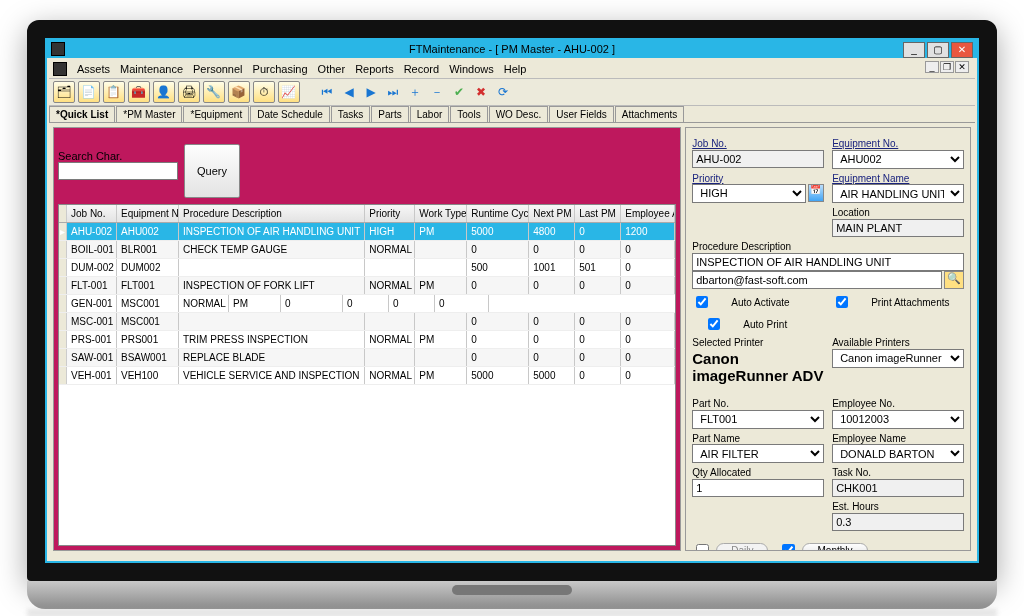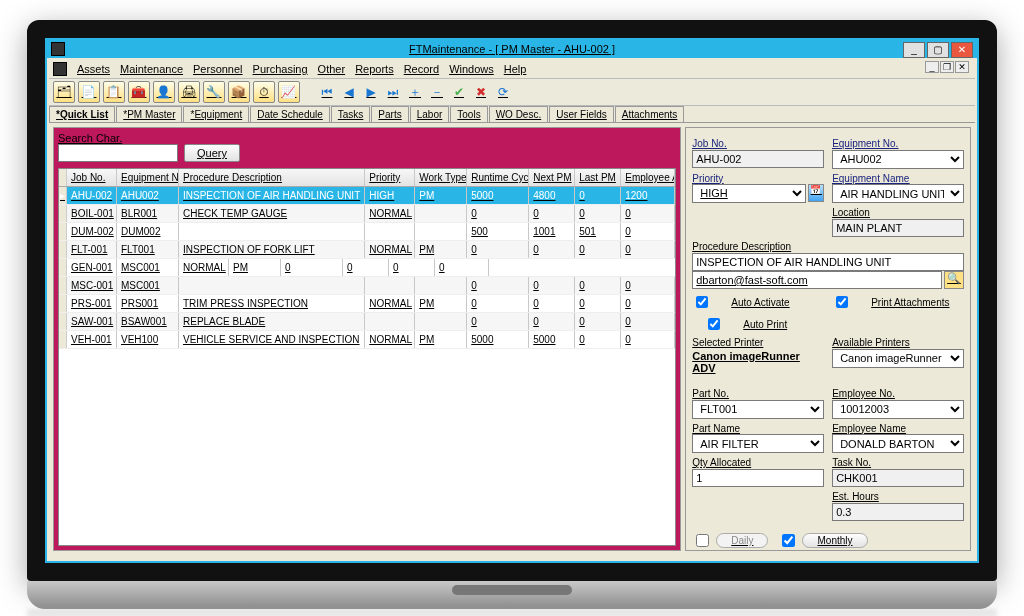--- a/index.html
+++ b/index.html
@@ -1,19 +1,19 @@
 <!DOCTYPE html>
 <html><head>
 <meta charset="utf-8">
 <style>
   * { box-sizing: border-box; font-family: Tahoma, 'Segoe UI', sans-serif; }
   body { margin:0; background:#fff; display:flex; justify-content:center; align-items:flex-start; padding:20px 0; }
   .laptop { width:970px; }
   .screen { border:18px solid #111; border-radius:12px 12px 4px 4px; background:#000; box-shadow:0 8px 30px rgba(0,0,0,0.35); }
-  .inner-screen { background:#ece9d8;text-decoration:underline; }
+  .inner-screen { background:#ece9d8; }
   .base { height:28px; background:linear-gradient(#c9c9c9,#8a8a8a); border-radius:0 0 18px 18px; position:relative; }
   .base::after { content:""; position:absolute; left:50%; top:4px; transform:translateX(-50%); width:120px; height:10px; background:#777; border-radius:5px; }
   .reflect { height:22px; background:linear-gradient(#bbb,transparent); filter:blur(2px); opacity:.4; }
 
   
   .win-outer { background:#29b6e6; padding:2px; }
   .titlebar-outer { background:#29b6e6; color:#000; font-size:11px; text-align:center; padding:3px 6px; position:relative; }
   .titlebar-outer .wicon { position:absolute; left:4px; top:2px; width:14px; height:14px; background:#333; border:1px solid #000; }
   .win-btns { position:absolute; right:4px; top:2px; display:flex; gap:2px; }
   .win-btn { width:22px; height:16px; font-size:10px; line-height:14px; text-align:center; border:1px solid #666; background:#e1e1e1; cursor:pointer; }
@@ -32,21 +32,21 @@
   .tabs { display:flex; font-size:10px; border-bottom:1px solid #999; background:#ece9d8; }
   .tab { padding:2px 6px; border:1px solid #999; border-bottom:none; background:#ece9d8; margin-right:1px; cursor:pointer; }
   .tab.active { background:#ece9d8; font-weight:bold; }
 
   .work { display:flex; gap:4px; padding:4px; height:432px; }
   .left { flex:1; background:#be185d; border:1px solid #999; padding:4px; display:flex; flex-direction:column; }
   .right { width:300px; background:#ece9d8; border:1px solid #999; padding:6px; overflow:auto; }
 
   .search-row { display:flex; align-items:center; gap:6px; font-size:11px; margin-bottom:6px; }
   .search-row input { width:120px; height:18px; font-size:11px; border:1px solid #7a7a7a; }
-  .btn { font-size:11px; padding:2px 12px; border:1px solid #888; background:linear-gradient(#fdfdfd,#e3e3e3); cursor:pointer; border-radius:2px; }
+  .btn { font-size:11px; padding:20px 12px; border:1px solid #888; background:linear-gradient(#fdfdfd,#e3e3e3); cursor:pointer; border-radius:2px; }
 
   .grid { border:1px solid #888; flex:1; background:#fff; font-size:10px; overflow:hidden; position:relative; }
   .ghead { display:flex; background:linear-gradient(#f7f7f7,#e3e3e3); border-bottom:1px solid #aaa; }
   .gcol { padding:3px 4px; border-right:1px solid #c8c8c8; white-space:nowrap; overflow:hidden; }
   .c0{width:50px}.c1{width:62px}.c2{flex:1}.c3{width:50px}.c4{width:52px}.c5{width:62px}.c6{width:46px}.c7{width:46px}.c8{width:54px}
   .gbody .grow { display:flex; border-bottom:1px solid #eee; }
   .gbody .grow:nth-child(odd){ background:#fff; }
   .gbody .grow:nth-child(even){ background:#f6f6f6; }
   .gbody .grow.sel { background:#29b6e6; color:#fff; }
   .rowmark { width:8px; background:#ece9d8; border-right:1px solid #ccc; display:flex; align-items:center; justify-content:center; }
@@ -330,21 +330,21 @@
                   </div>
           </div>
           <div class="cb" style="margin-left:12px">
                   <input type="checkbox" checked="" style="">
                   <span>Auto Print</span>
                 </div>
 
           <div class="row2">
             <div>
               <div class="field-label plain">Selected Printer</div>
-              <div style="font-size:11px; font-weight:bold; padding:2px 0">Canon imageRunner ADV</div>
+              <div style="font-size:15px; font-weight:bold; padding:2px 0">Canon imageRunner ADV</div>
             </div>
             <div>
               <div class="field-label plain">Available Printers</div>
               <select class="inp"><option>Canon imageRunner ADV C5030 (re</option></select>
             </div>
           </div>
 
           <div class="row2" style="margin-top:8px">
             <div>
               <div class="field-label plain">Part No.</div>

